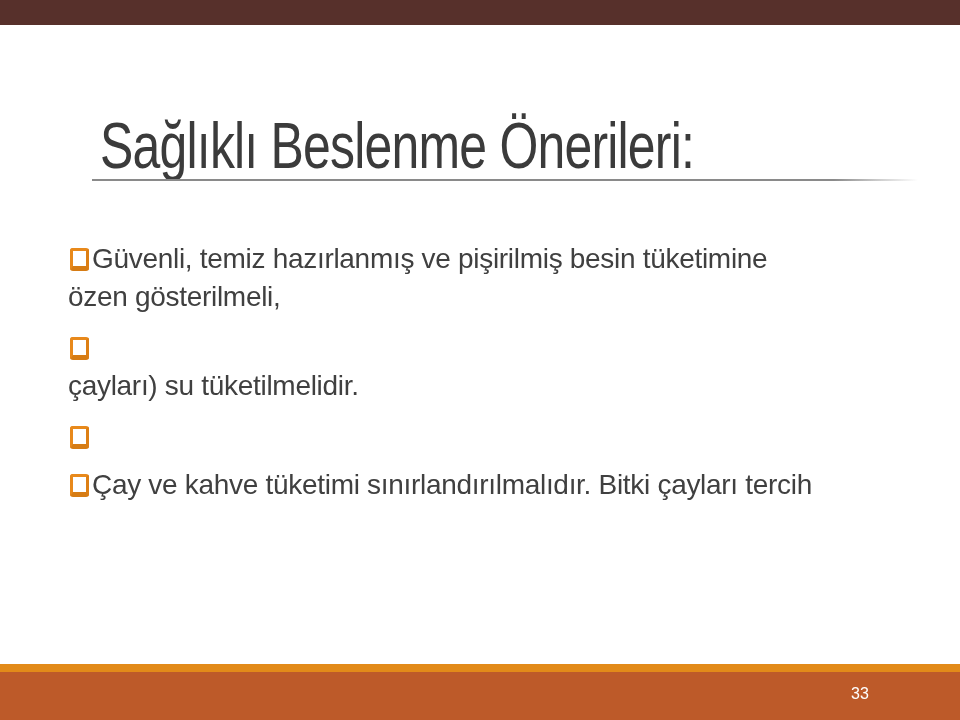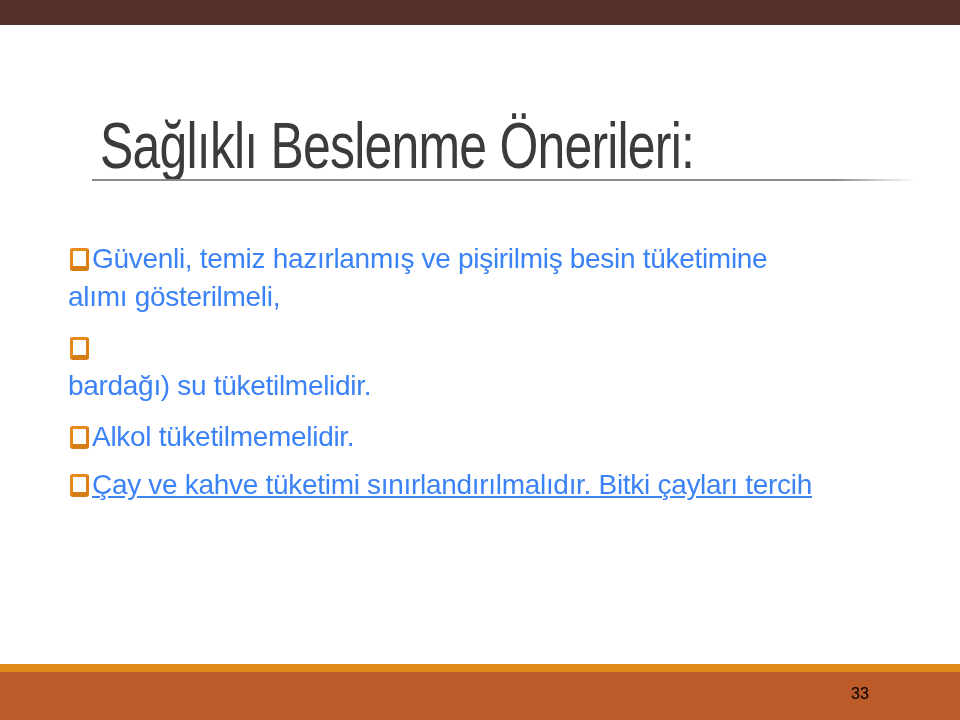--- a/index.html
+++ b/index.html
@@ -37,28 +37,28 @@
   .title-rule {
     position: absolute; left: 92px; top: 179px;
     width: 843px; height: 2px;
     background: linear-gradient(to right,
       #8a8a8a 0%, #8a8a8a 88%, #c9c9c9 93%, rgba(201,201,201,0) 98%);
   }
   
   .content {
     position: absolute; left: 62px; top: 240px;
     width: 868px;
-    color: #3b82f6;
+    color: #404040;
     font-size: 28px; line-height: 38px;
     letter-spacing: -0.3px;
   }
   .item-b1 { margin-bottom: 13px; }
   .item-b2 { margin-bottom: 13px; }
   .item-b3 { margin-bottom: 10px; }
-  .item-b4 { margin-bottom: 4px; text-decoration: underline; }
+  .item-b4 { margin-bottom: 4px; }
   .bline { white-space: nowrap; }
   .bline.cont { padding-left: 6px; }
   
   .sq {
     display: inline-block;
     width: 13px; height: 15px;
     background: #ffffff;
     border: 3px solid #e8891b;
     border-right: 3px solid #dd7f14;
     border-bottom: 5px solid #d67c14;
@@ -73,52 +73,52 @@
     background: #e28a19;
   }
   .footer-band {
     position: absolute; left: 0; top: 672px;
     width: 960px; height: 48px;
     background: #bd5a29;
   }
   .pagenum {
     position: absolute; left: 851px; top: 14px;
     font-size: 16px; line-height: 16px;
-    color: #000000;
+    color: #ffffff;
   }
 </style>
 </head>
 <body>
 
 <div class="slide">
 
   <div class="top-bar"></div>
 
   <h1 class="title">Sağlıklı Beslenme Önerileri:</h1>
   <div class="title-rule"></div>
 
   <div class="content">
 
     <div class="item item-b1">
       <div class="bline first">
         <span class="sq"></span><span>Güvenli, temiz hazırlanmış ve pişirilmiş besin tüketimine</span>
       </div>
-      <div class="bline cont">alımı gösterilmeli,</div>
+      <div class="bline cont">özen gösterilmeli,</div>
     </div>
 
     <div class="item item-b2">
       <div class="bline first">
         <span class="sq"></span>
       </div>
-      <div class="bline cont">bardağı) su tüketilmelidir.</div>
+      <div class="bline cont">çayları) su tüketilmelidir.</div>
     </div>
 
     <div class="item item-b3">
       <div class="bline first">
-        <span class="sq"></span><span>Alkol tüketilmemelidir.</span>
+        <span class="sq"></span>
       </div>
     </div>
 
     <div class="item item-b4">
       <div class="bline first">
         <span class="sq"></span><span>Çay ve kahve tüketimi sınırlandırılmalıdır. Bitki çayları tercih</span>
       </div>
     </div>
 
   </div>

